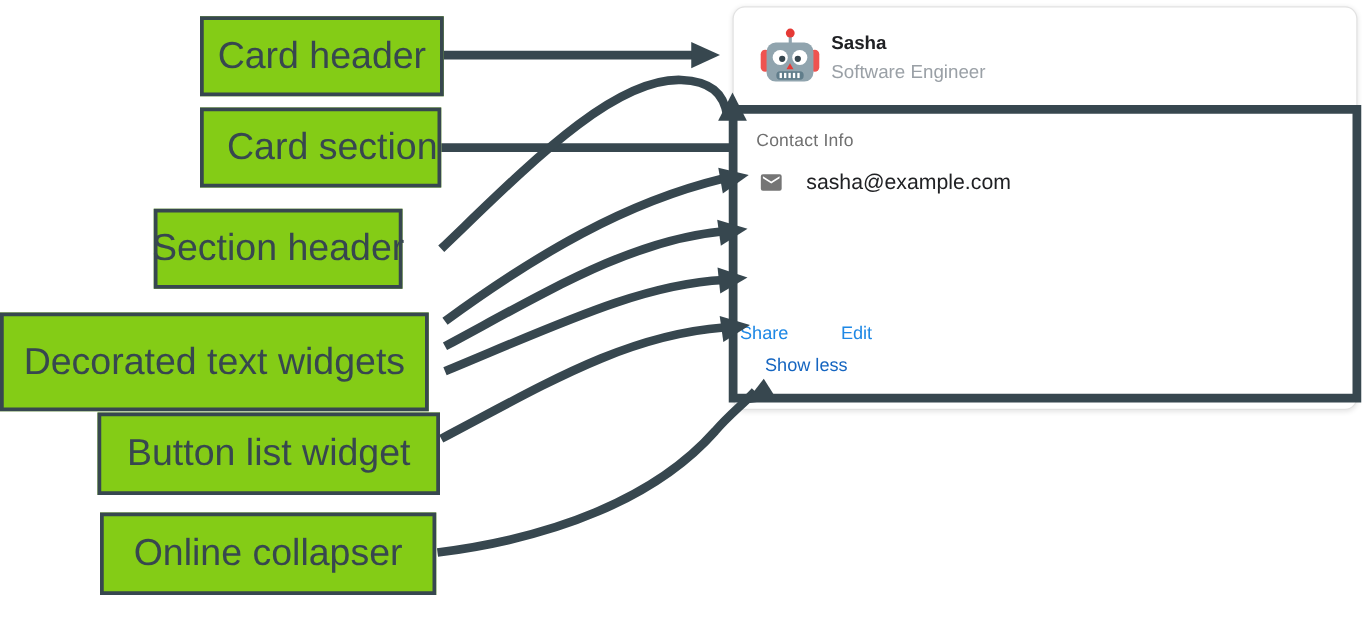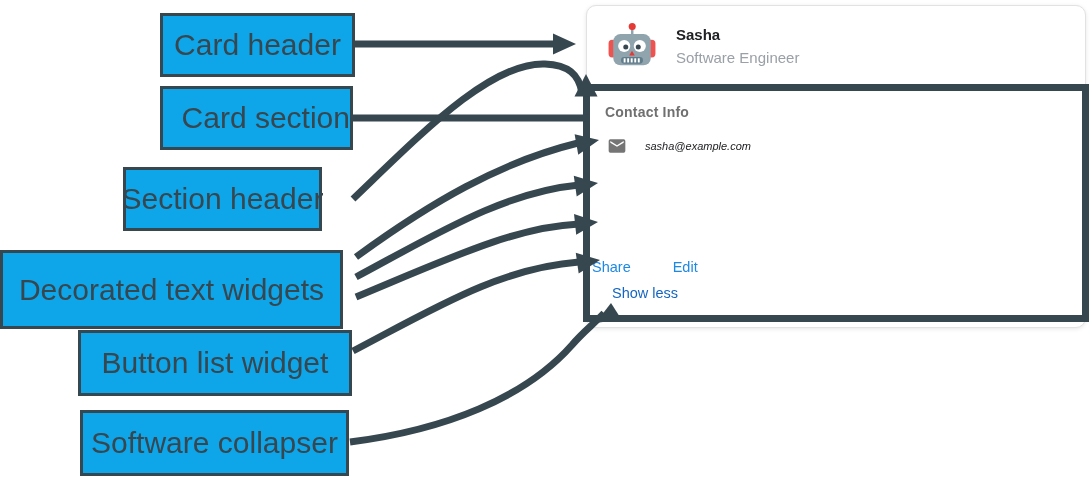--- a/index.html
+++ b/index.html
@@ -13,21 +13,21 @@
     --link-blue:#1E88E5;
     --collapser-blue:#1565C0;
   }
   html,body{margin:0;padding:0;background:#fff;}
   body{
     position:relative;width:1090px;height:494px;overflow:hidden;
     font-family:"Liberation Sans","DejaVu Sans",sans-serif;
   }
   
   .callout{
-    position:absolute;box-sizing:border-box;background:#0ea5e9;
+    position:absolute;box-sizing:border-box;background:#84cc16;
     border:3px solid var(--ink);color:var(--ink);
     display:flex;align-items:center;justify-content:center;
     font-size:30px;white-space:nowrap;z-index:5;
   }
   .co-1{left:160px;top:13px;width:195px;height:64px;}
   .co-2{left:160px;top:86px;width:193px;height:64px;justify-content:flex-end;}
   .co-3{left:123px;top:167px;width:199px;height:64px;}
   .co-4{left:0;top:250px;width:343px;height:79px;}
   .co-5{left:78px;top:330px;width:274px;height:66px;}
   .co-6{left:80px;top:410px;width:269px;height:66px;}
@@ -36,34 +36,34 @@
   .arrows path{fill:none;stroke:var(--ink);stroke-width:7;}
   .arrows polygon{fill:var(--ink);}
   
   .card{
     position:absolute;left:586px;top:5px;width:500px;height:323px;
     box-sizing:border-box;background:#fff;border:1px solid var(--card-border);
     border-radius:10px;box-shadow:0 1px 4px rgba(0,0,0,.10);z-index:1;
   }
   .card-header{
     position:absolute;left:0;top:0;width:100%;height:79px;
-    display:flex;align-items:center;padding-left:20px;box-sizing:border-box;gap:19px;
+    display:flex;align-items:center;padding-left:20px;box-sizing:border-box;gap:8px;
   }
   .avatar{width:50px;height:50px;flex:0 0 auto;}
   .id-block{display:flex;flex-direction:column;gap:6px;}
   .person-name{font-size:15px;font-weight:600;color:var(--title);}
   .person-role{font-size:15px;color:var(--subtitle);}
   .section-title{
-    position:absolute;left:18px;top:98px;font-size:14px;font-weight:700;
+    position:absolute;left:18px;top:98px;font-size:14px;font-weight:400;
     color:var(--section-title);letter-spacing:.2px;
   }
   .rows{position:absolute;left:20px;top:120px;}
   .row{height:40px;display:flex;align-items:center;}
   .row .ricon{width:22px;height:20px;flex:0 0 auto;display:flex;align-items:center;}
-  .row .rtext{margin-left:16px;font-size:11px;color:var(--title);font-style:italic;}
+  .row .rtext{margin-left:16px;font-size:17px;color:var(--title);}
   .btn-row{position:absolute;left:5px;top:253px;display:flex;}
   .link-btn{
     font-size:14.5px;font-weight:500;color:var(--link-blue);
     cursor:pointer;margin-right:42px;
   }
   .collapser-link{
     position:absolute;left:25px;top:279px;font-size:14.5px;font-weight:400;
     color:var(--collapser-blue);cursor:pointer;
   }
   
@@ -84,21 +84,21 @@
 <div class="callout co-3">
   <span>Section header</span>
 </div>
 <div class="callout co-4">
   <span>Decorated text widgets</span>
 </div>
 <div class="callout co-5">
   <span>Button list widget</span>
 </div>
 <div class="callout co-6">
-  <span>Software collapser</span>
+  <span>Online collapser</span>
 </div>
 
 <svg class="arrows" width="1090" height="494" viewBox="0 0 1090 494">
 
   <g>
     <path d="M 355 44 H 554"></path>
     <polygon points="576,44 553,33.5 553,54.5"></polygon>
   </g>
 
   <g>

